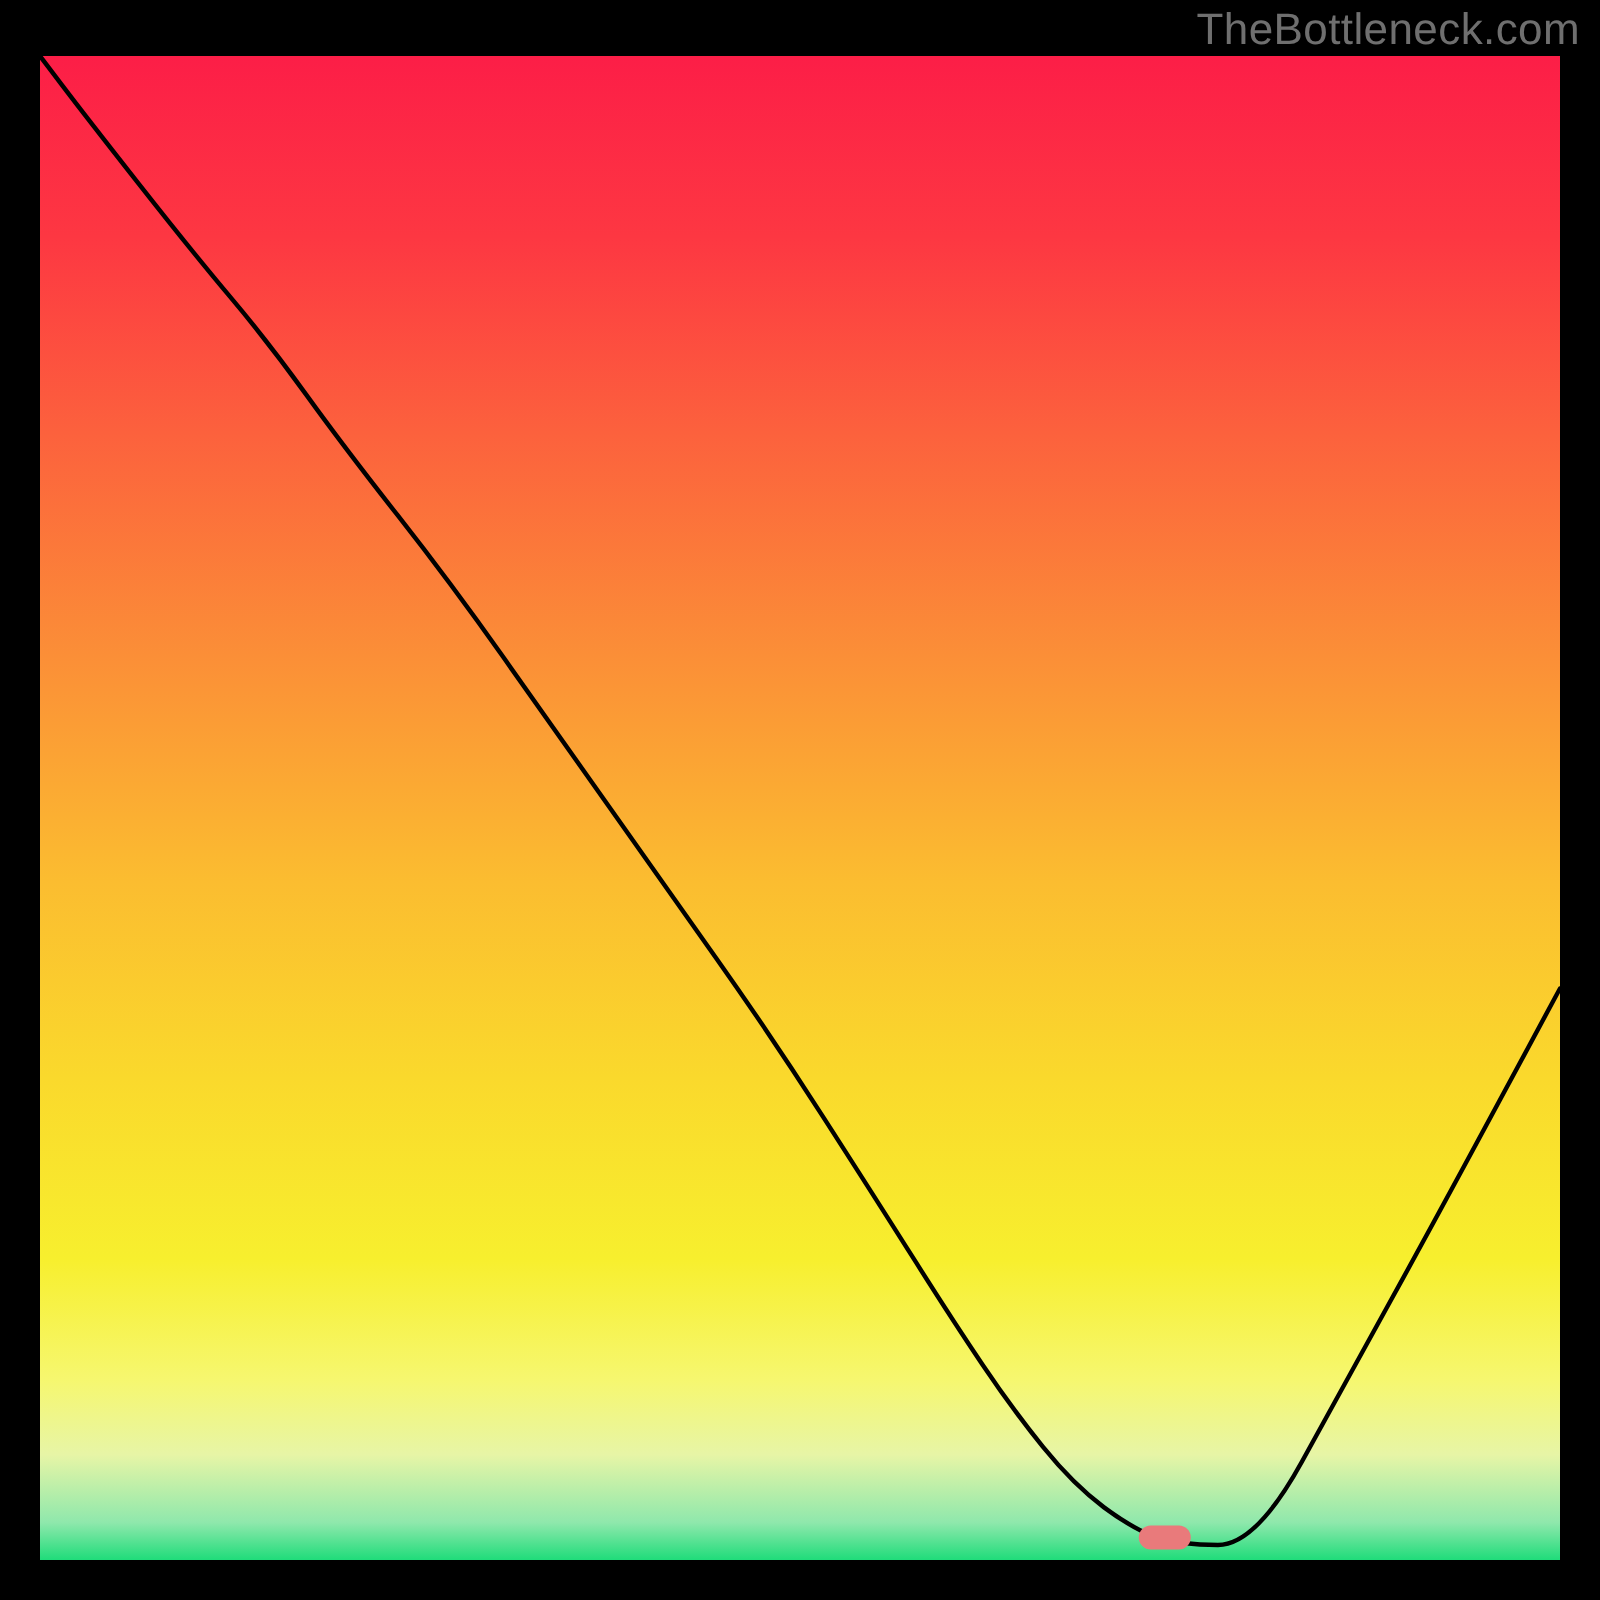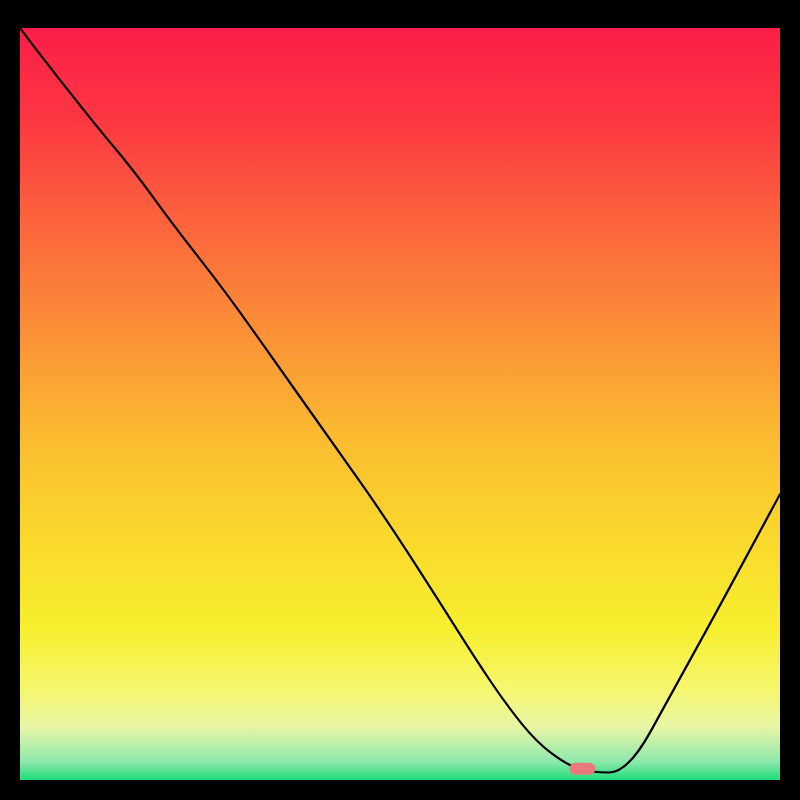--- a/index.html
+++ b/index.html
@@ -36,20 +36,21 @@
   .plot svg {
     display: block;
     width: 760px;
     height: 752px;
   }
 </style>
 </head>
 <body>
 
 <div class="outer">
+  <div class="watermark">TheBottleneck.com</div>
 
   <div class="plot">
     <svg viewBox="0 0 760 752" preserveAspectRatio="none">
       <defs>
         <linearGradient id="bg-grad" x1="0" y1="0" x2="0" y2="1">
         <stop offset="0%" stop-color="#fc1e47"></stop>
             <stop offset="12%" stop-color="#fd3742"></stop>
             <stop offset="25%" stop-color="#fc613d"></stop>
             <stop offset="40%" stop-color="#fb8f37"></stop>
             <stop offset="55.00000000000001%" stop-color="#fbbd30"></stop>

